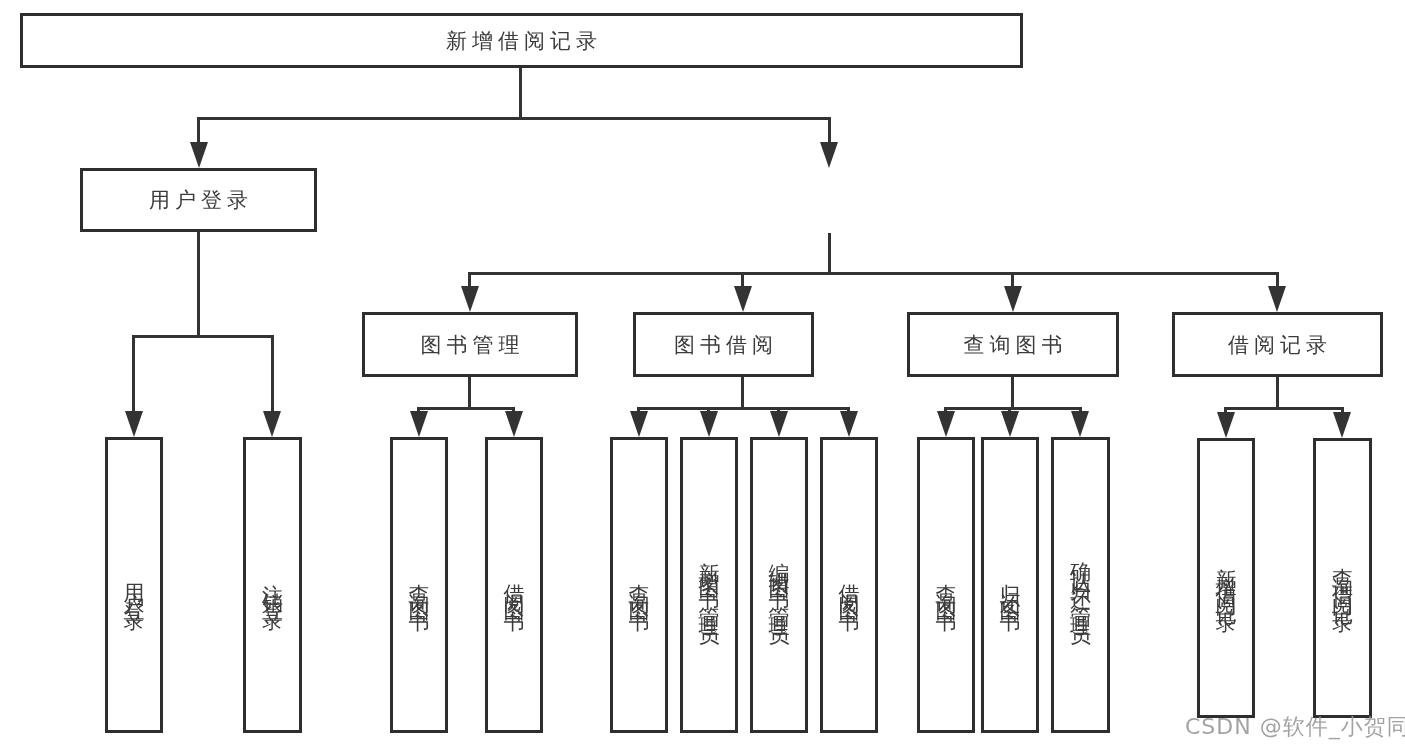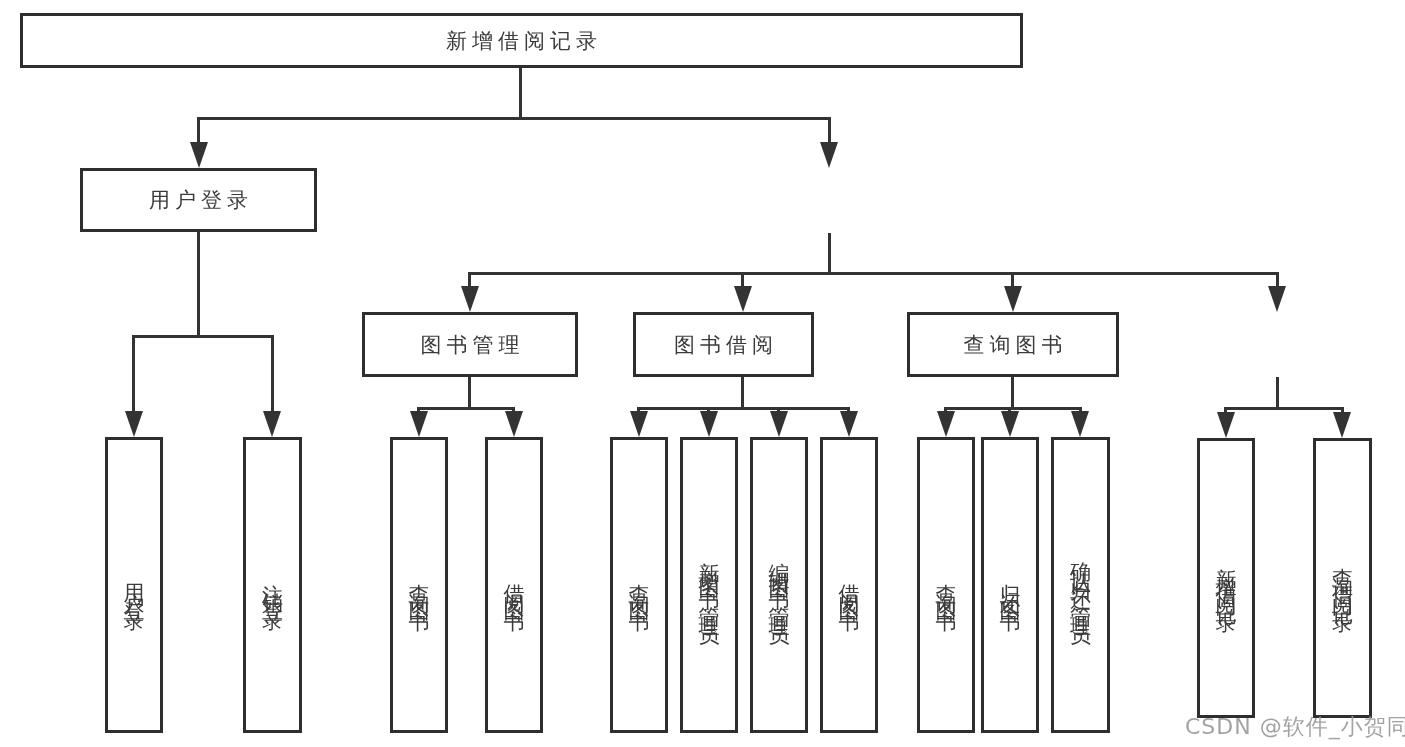--- a/index.html
+++ b/index.html
@@ -37,20 +37,23 @@
   </div>
 
   <div class="box hbox" style="left:362px;top:312px;width:216px;height:65px">
     <span class="lbl">图书管理</span>
   </div>
   <div class="box hbox" style="left:633px;top:312px;width:181px;height:65px">
     <span class="lbl">图书借阅</span>
   </div>
   <div class="box hbox" style="left:907px;top:312px;width:212px;height:65px">
     <span class="lbl">查询图书</span>
+  </div>
+  <div class="box hbox" style="left:1172px;top:312px;width:211px;height:65px">
+    <span class="lbl">借阅记录</span>
   </div>
 
   <div class="box vbox" style="left:105px;top:437px;width:58px;height:296px">
     <span class="lbl">用户登录</span>
   </div>
   <div class="box vbox" style="left:243px;top:437px;width:59px;height:296px">
     <span class="lbl">注销登录</span>
   </div>
   <div class="box vbox" style="left:390px;top:437px;width:58px;height:296px">
     <span class="lbl">查询图书</span>

